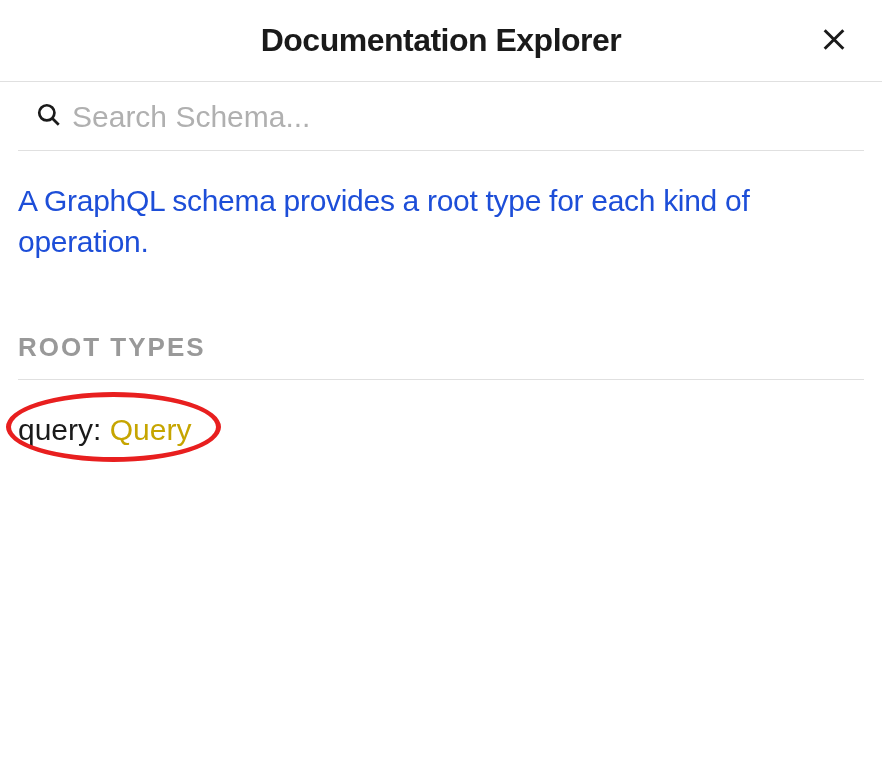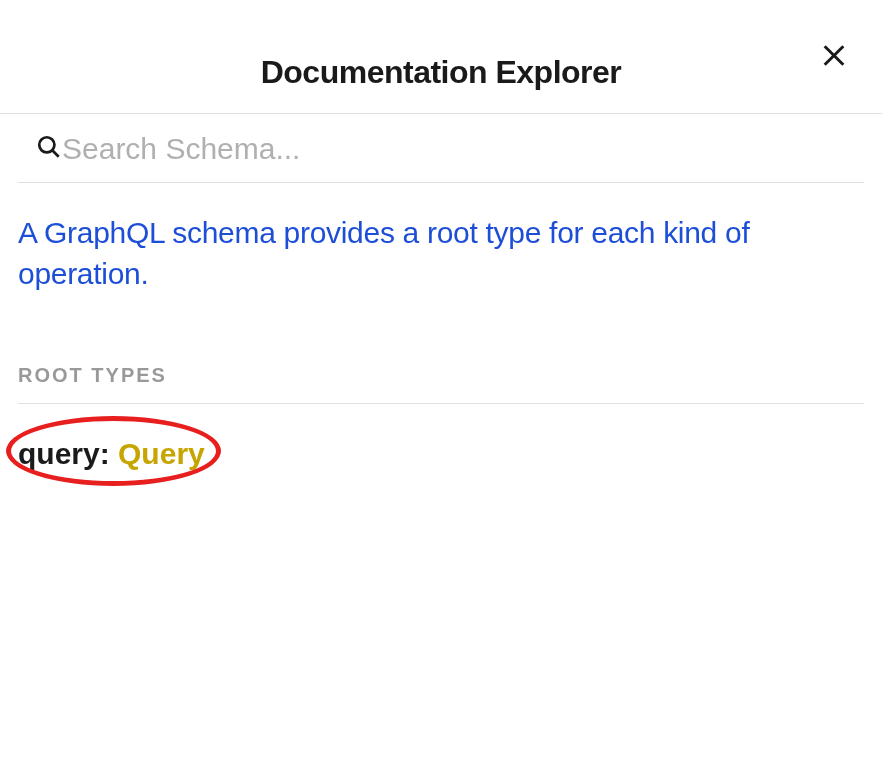--- a/index.html
+++ b/index.html
@@ -20,21 +20,20 @@
       justify-content: center;
       padding: 22px 20px;
       border-bottom: 1px solid #e0e0e0;
       position: relative;
     }
     .header-title {
       font-size: 32px;
       font-weight: 700;
       color: #1a1a1a;
       letter-spacing: -0.5px;
-      margin-top: 32px;
     }
     .close-btn {
       position: absolute;
       right: 30px;
       top: 50%;
       transform: translateY(-50%);
       background: none;
       border: none;
       cursor: pointer;
       padding: 4px;
@@ -47,20 +46,21 @@
       height: 28px;
       stroke: #1a1a1a;
       stroke-width: 2.5;
     }
     .search-wrapper {
       padding: 18px 18px 16px 18px;
       border-bottom: 1px solid #e0e0e0;
       margin: 0 18px;
       display: flex;
       align-items: center;
+      gap: 10px;
     }
     .search-icon svg {
       width: 26px;
       height: 26px;
       stroke: #1a1a1a;
       stroke-width: 2.5;
       fill: none;
     }
     .search-input {
       flex: 1;
@@ -79,37 +79,36 @@
       font-size: 30px;
       line-height: 1.35;
       color: #1d4ed8;
       letter-spacing: -0.3px;
     }
     .section {
       margin: 0 18px;
       margin-top: 70px;
     }
     .section-heading {
-      font-size: 20px;
+      font-size: 26px;
       font-weight: 600;
       color: #999;
       letter-spacing: 2px;
       text-transform: uppercase;
       padding-bottom: 16px;
       border-bottom: 1px solid #e0e0e0;
     }
     .root-type-list {
       padding-top: 30px;
     }
     .root-type-item {
       font-size: 30px;
       line-height: 1.3;
       margin-bottom: 24px;
       position: relative;
-      font-weight: bold;
     }
     .field-name {
       color: #1a1a1a;
     }
     .colon {
       color: #1a1a1a;
     }
     .type-link {
       color: #c6a500;
       cursor: pointer;

